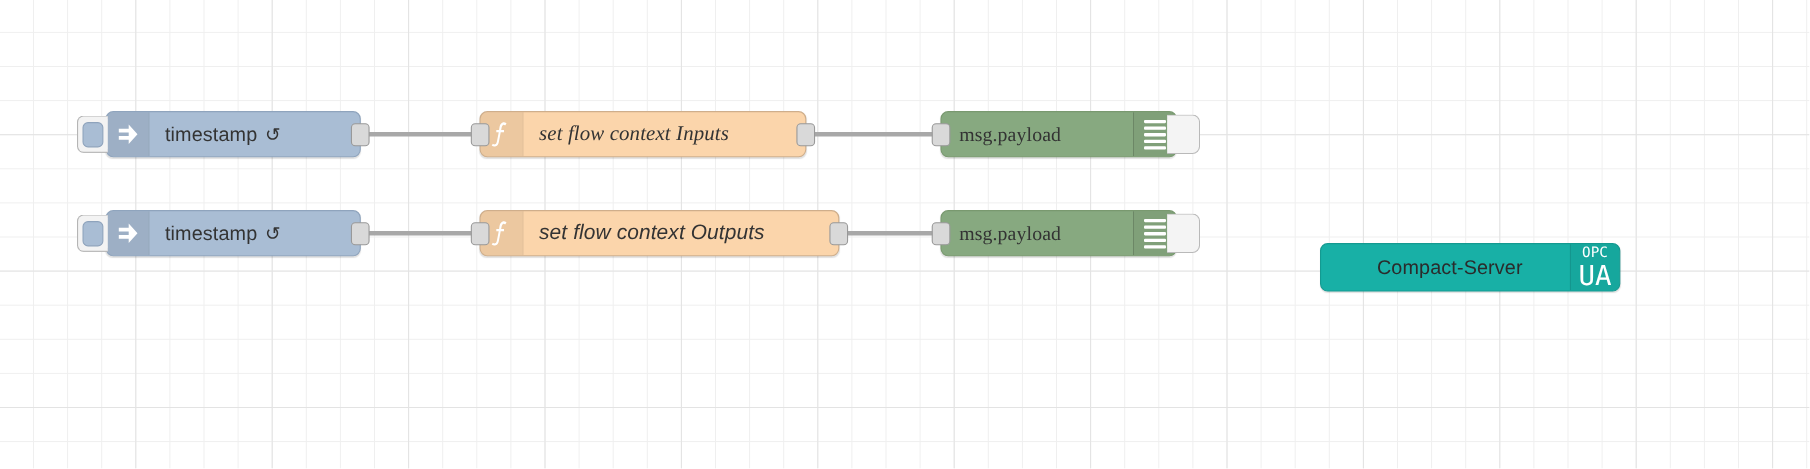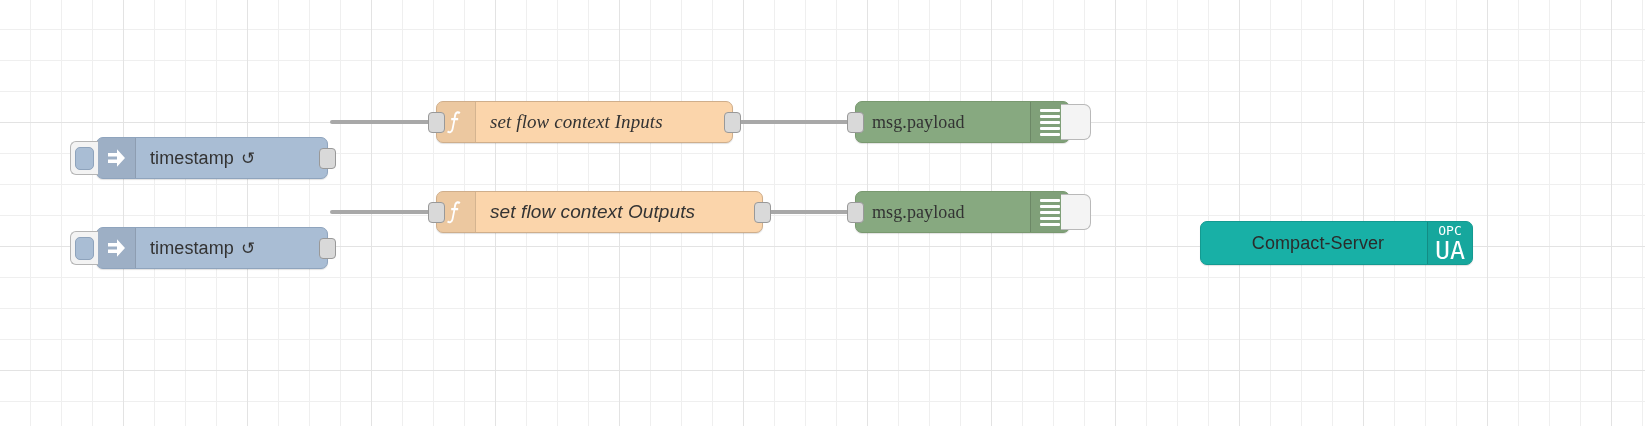--- a/index.html
+++ b/index.html
@@ -72,21 +72,20 @@
     justify-content: center;
     border-right: 1px solid rgba(0,0,0,0.10);
     border-radius: 6px 0 0 6px;
     background: rgba(0,0,0,0.07);
   }
 
   
   .node.inject {
     background: #a9bdd4;
     border-color: #8fa4bd;
-    margin-top: 36px;
   }
   .node.inject .node-icon {
     background: rgba(0,0,0,0.07);
   }
   .inject-button {
     position: absolute;
     left: -27px;
     top: 3px;
     width: 28px;
     height: 34px;

